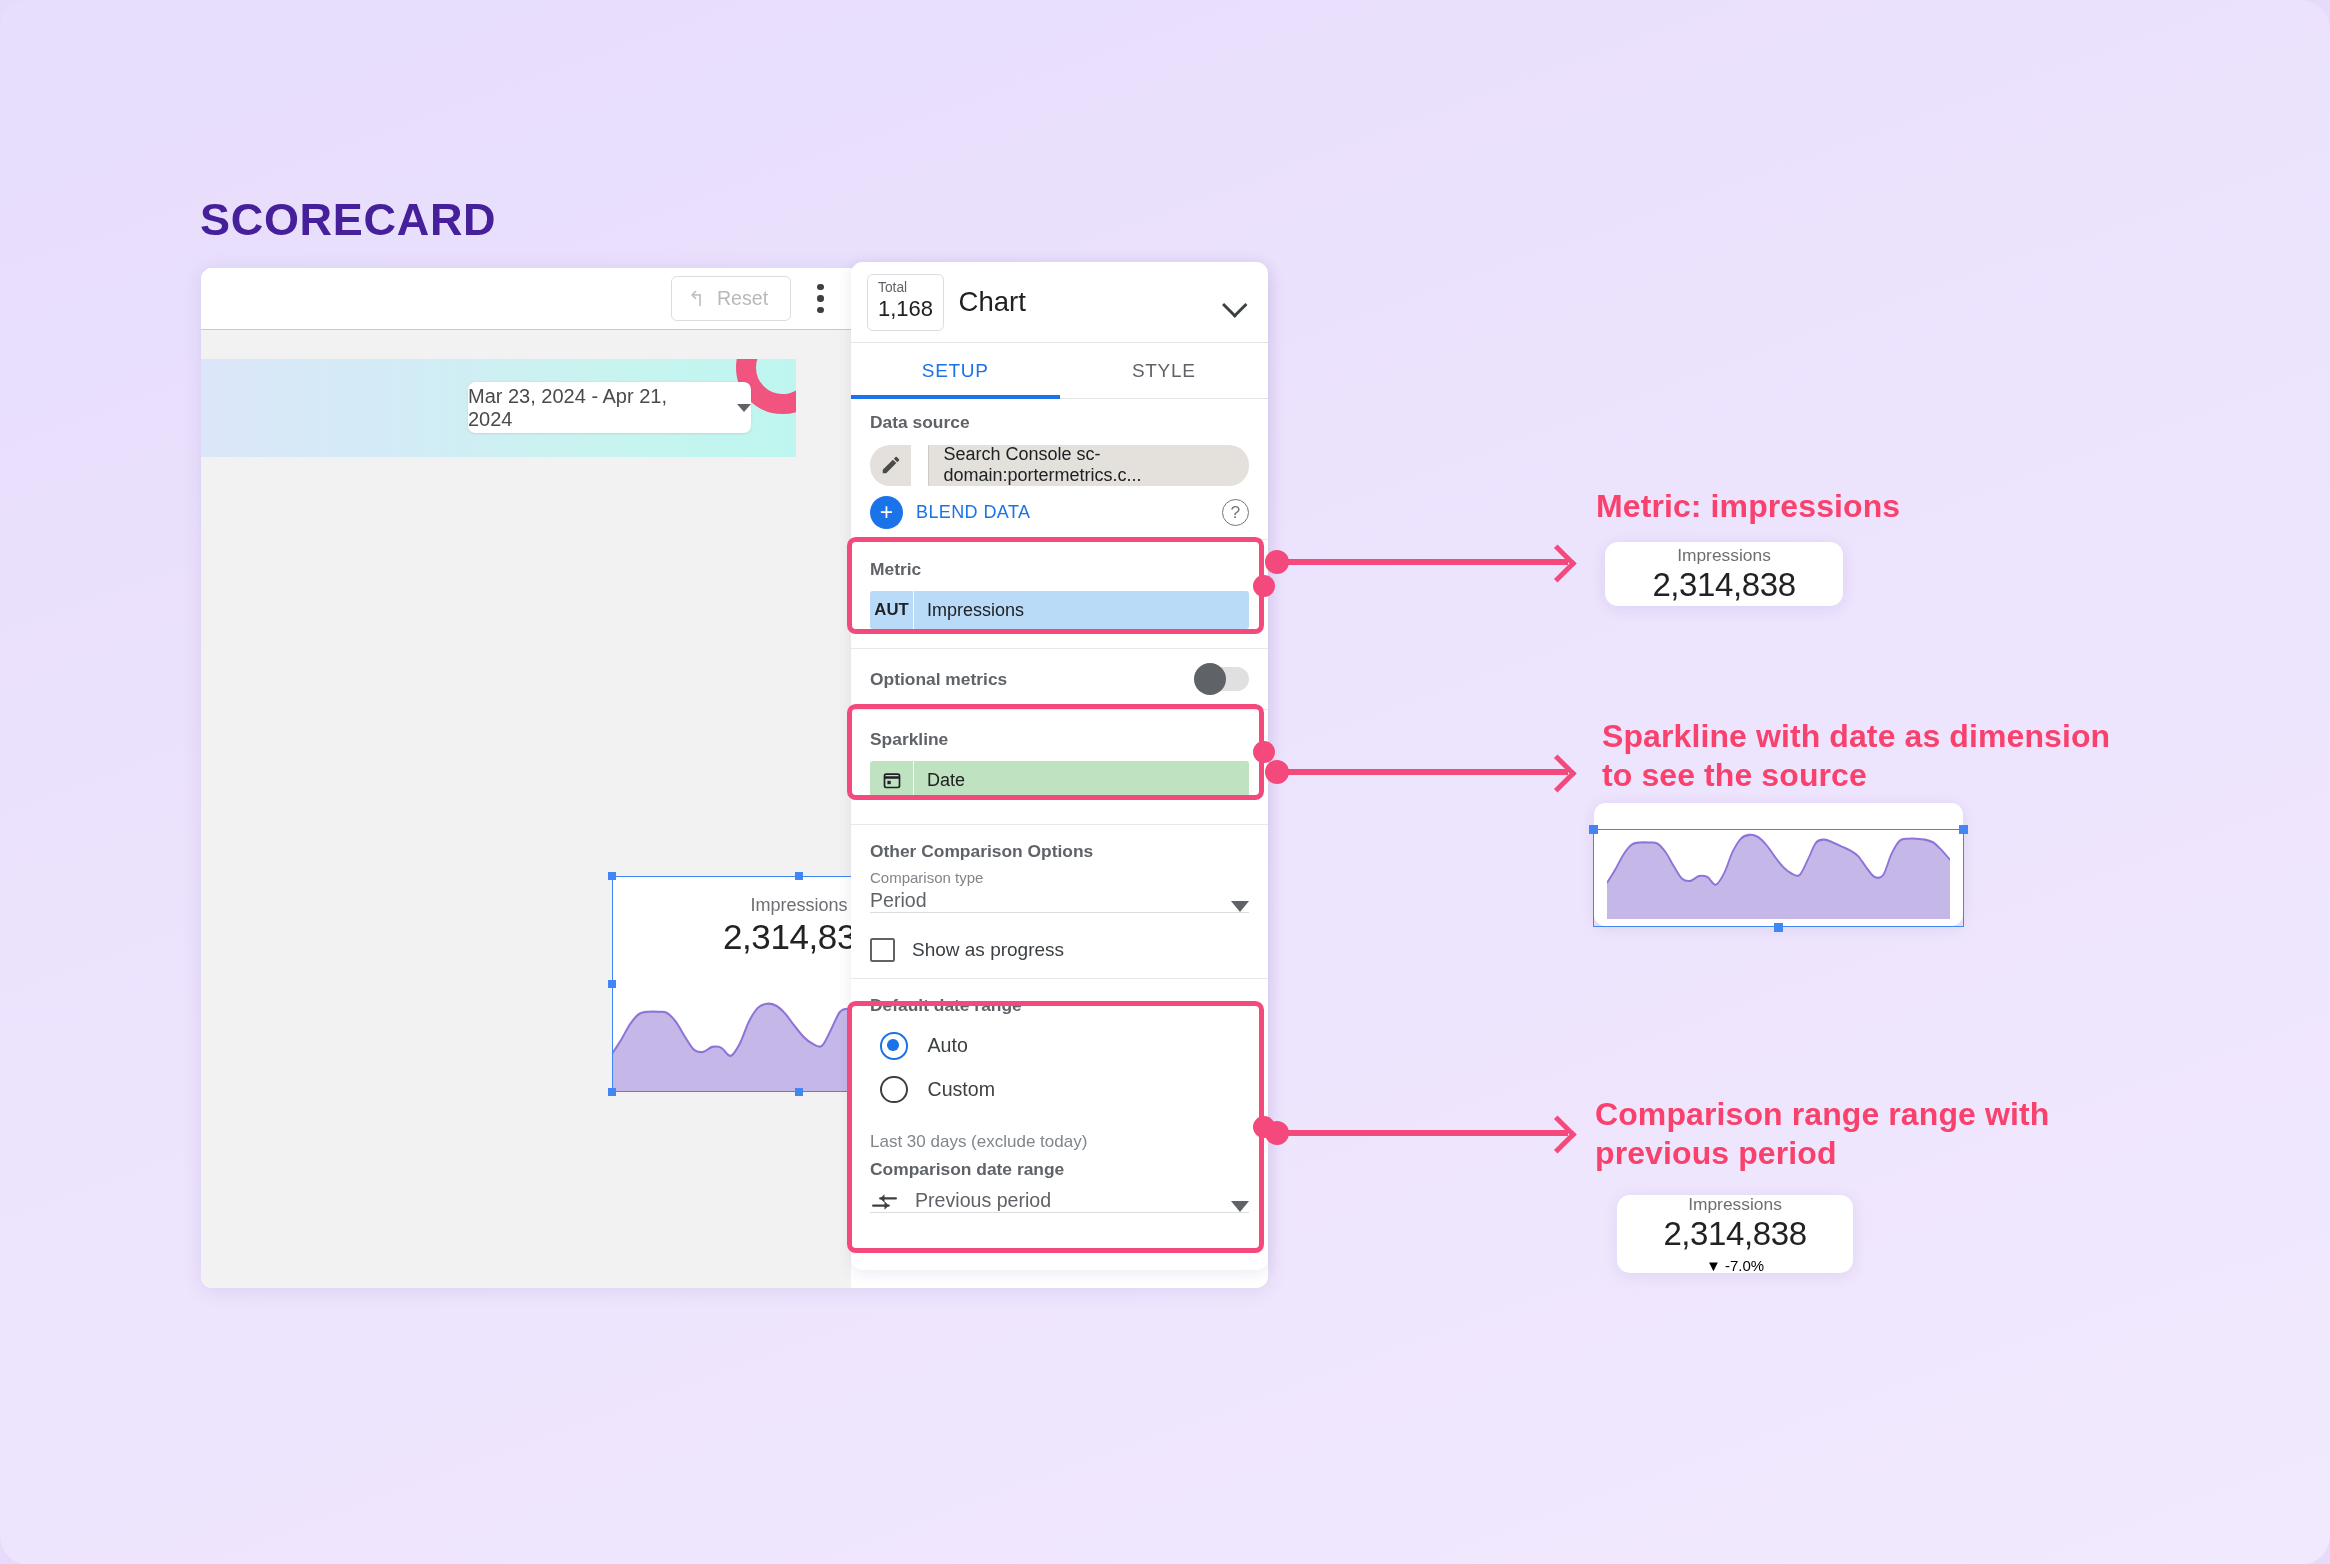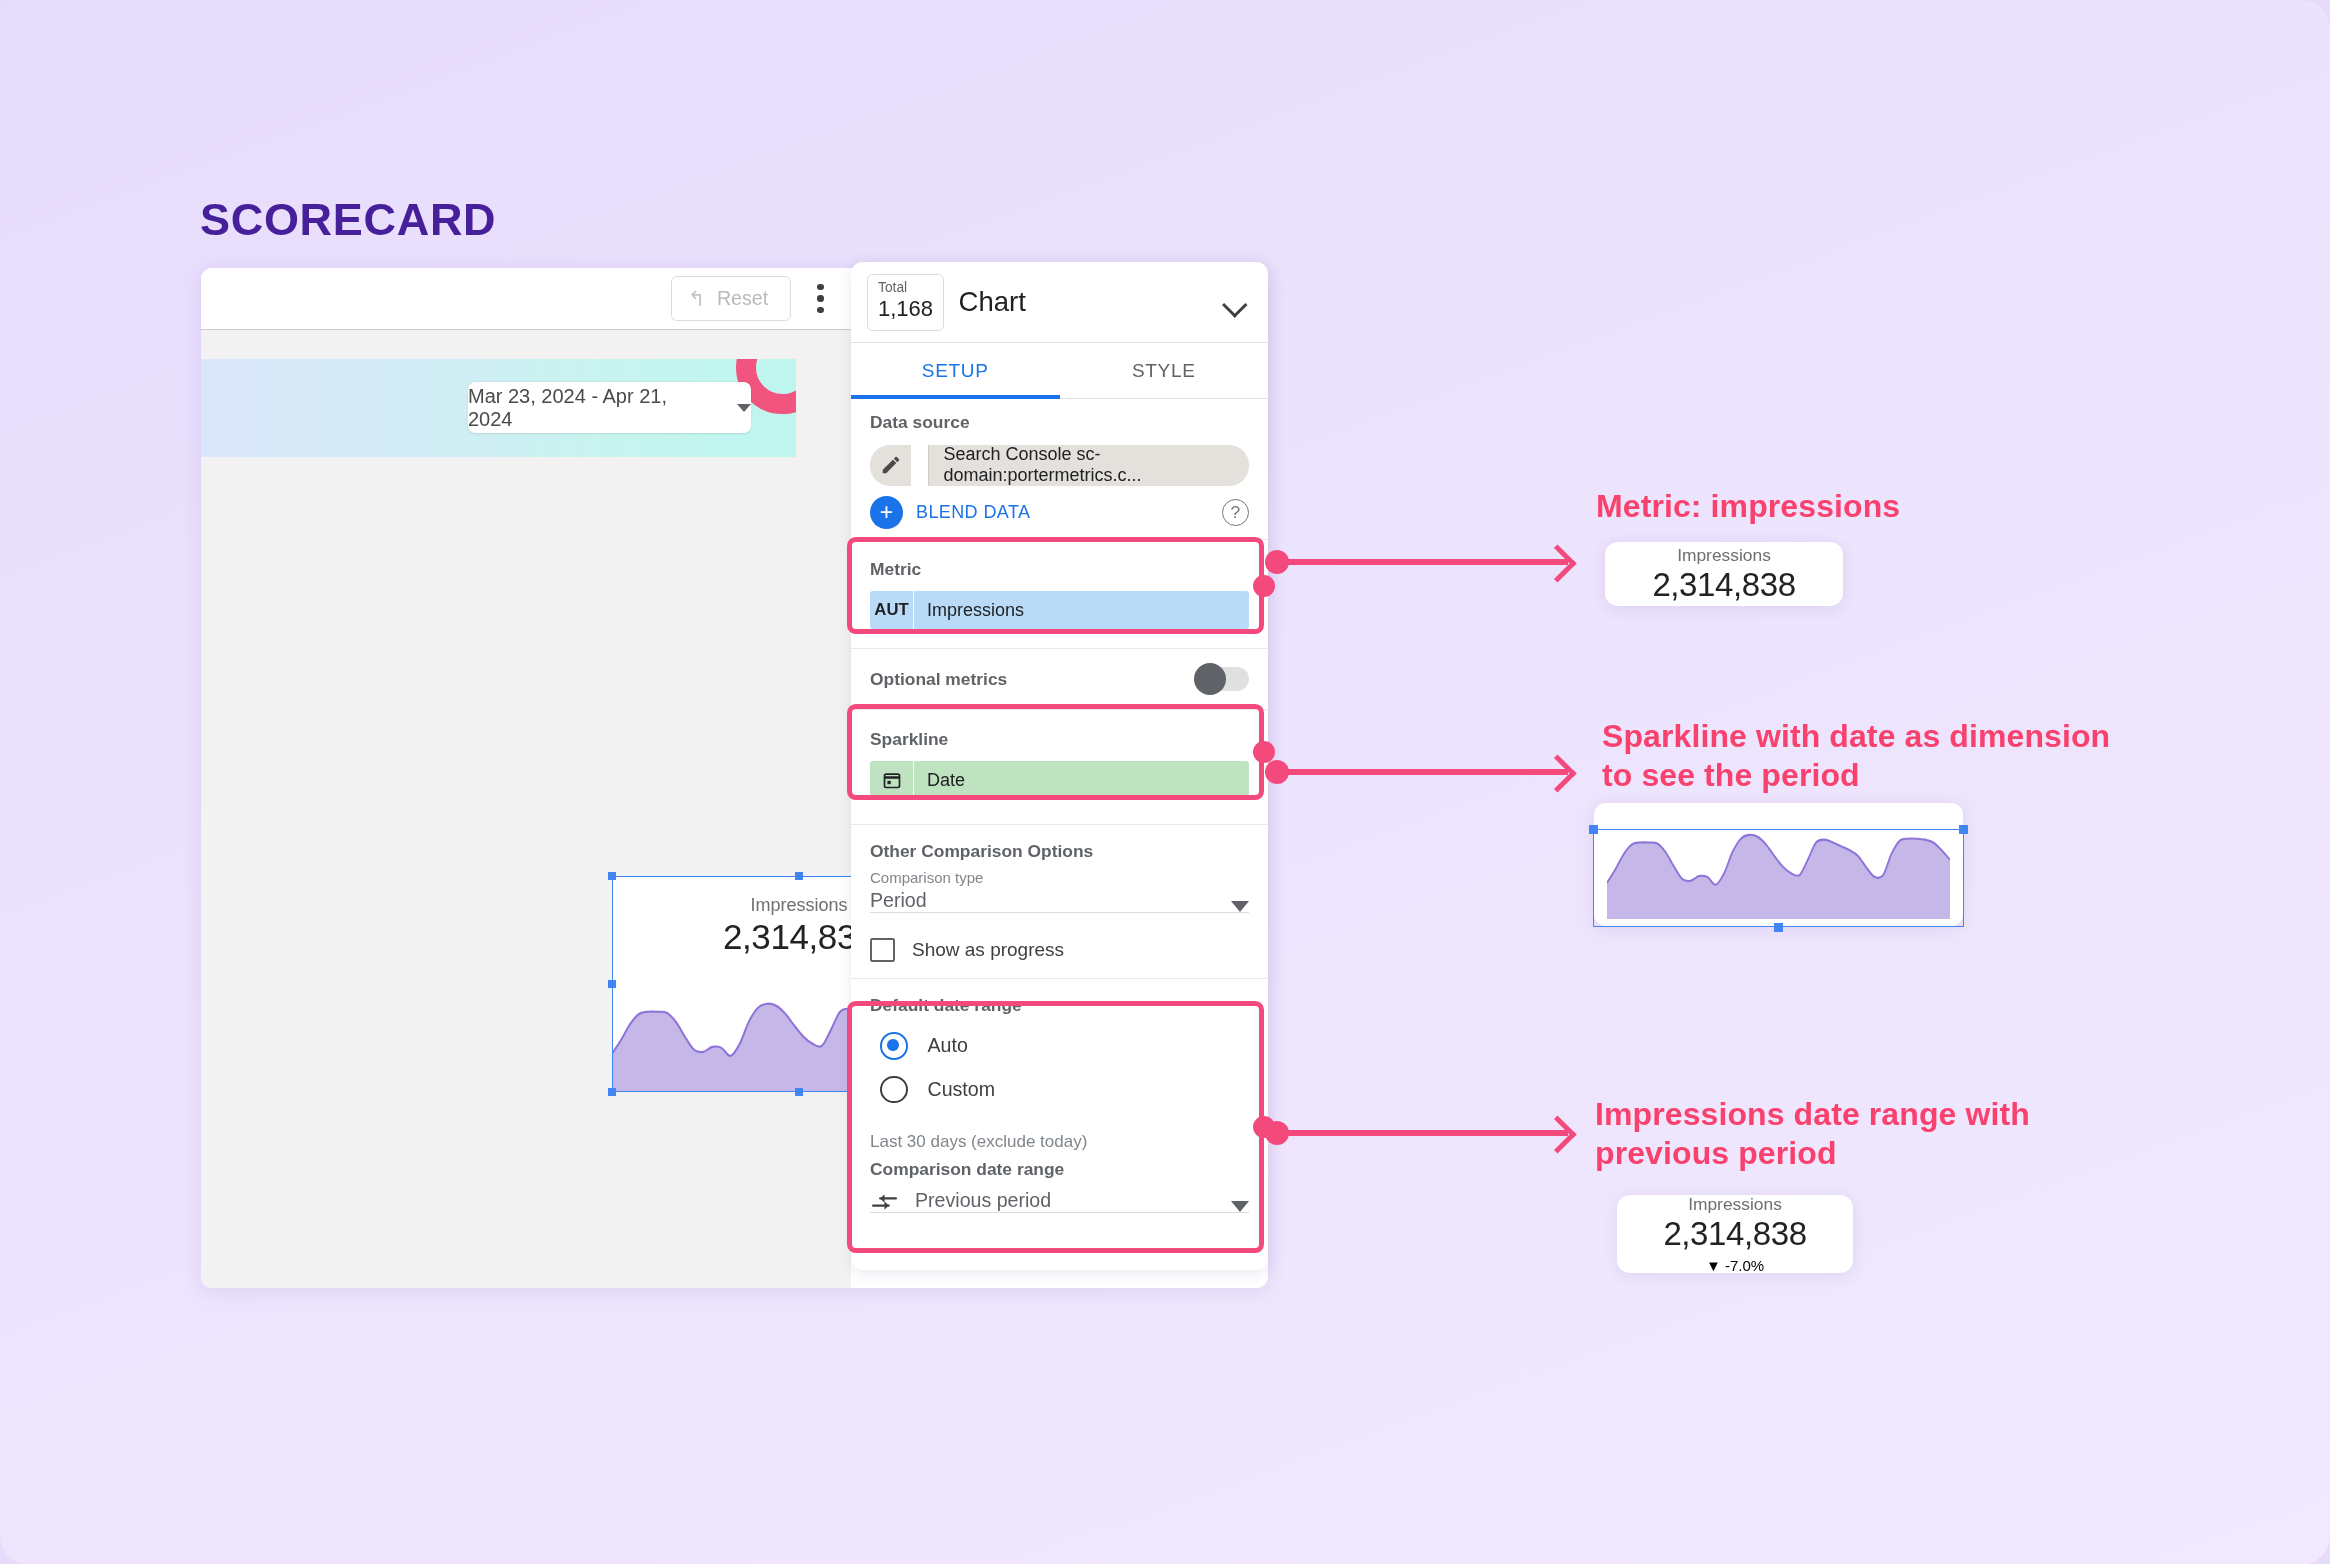--- a/index.html
+++ b/index.html
@@ -384,37 +384,37 @@
   </div>
 
   <div class="callout-text" style="left:1596px; top:487px;">Metric: impressions</div>
   <div class="mini-card" style="left:1605px; top:542px; width:238px; height:64px; display:flex; flex-direction:column; align-items:center; justify-content:center;">
     <div class="sc-label" style="font-size:17.4px;">Impressions</div>
     <div class="sc-value" style="font-size:33px; margin-top:0;">2,314,838</div>
   </div>
 
   <div class="callout-text" style="left:1602px; top:717px;">
     <div>Sparkline with date as dimension</div>
-    <div>to see the period</div>
+    <div>to see the source</div>
   </div>
   <div class="spark-card" style="left:1594px; top:803px; width:369px; height:123px;">
     <div style="position:absolute;left:13px;right:13px;top:11.6px;bottom:7.2px;">
       <svg viewBox="0 0 420 110" preserveAspectRatio="none" style="width:100%;height:100%;display:block">
         <path class="spk-fill" fill="#c5b8e8" d="M0.00,71.54 C1.71,69.18 6.83,62.44 10.24,57.38 C13.66,52.32 17.07,45.57 20.49,41.18 C23.90,36.80 27.32,33.09 30.73,31.06 C34.15,29.04 37.56,29.38 40.98,29.04 C44.39,28.70 47.80,28.87 51.22,29.04 C54.63,29.21 58.05,28.37 61.46,30.05 C64.88,31.74 68.29,35.11 71.71,39.16 C75.12,43.21 78.54,49.62 81.95,54.34 C85.37,59.06 88.78,64.97 92.20,67.50 C95.61,70.03 99.02,70.03 102.44,69.52 C105.85,69.01 109.27,65.13 112.68,64.46 C116.10,63.79 119.51,63.95 122.93,65.47 C126.34,66.99 129.76,74.24 133.17,73.57 C136.59,72.89 140.00,67.16 143.41,61.42 C146.83,55.69 150.24,45.23 153.66,39.16 C157.07,33.09 160.49,28.03 163.90,24.99 C167.32,21.96 170.73,21.28 174.15,20.94 C177.56,20.61 180.98,21.28 184.39,22.97 C187.80,24.65 191.22,27.69 194.63,31.06 C198.05,34.44 201.46,39.33 204.88,43.21 C208.29,47.09 211.71,51.30 215.12,54.34 C218.54,57.38 221.95,59.91 225.37,61.42 C228.78,62.94 232.20,65.81 235.61,63.45 C239.02,61.09 242.44,52.99 245.85,47.26 C249.27,41.52 252.68,32.58 256.10,29.04 C259.51,25.50 262.93,26.00 266.34,26.00 C269.76,26.00 273.17,27.86 276.59,29.04 C280.00,30.22 283.41,31.74 286.83,33.09 C290.24,34.44 293.66,35.45 297.07,37.14 C300.49,38.82 303.90,40.17 307.32,43.21 C310.73,46.24 314.15,51.64 317.56,55.35 C320.98,59.06 324.39,64.12 327.80,65.47 C331.22,66.82 334.63,67.50 338.05,63.45 C341.46,59.40 344.88,47.26 348.29,41.18 C351.71,35.11 355.12,29.71 358.54,27.02 C361.95,24.32 365.37,25.33 368.78,24.99 C372.20,24.65 375.61,24.82 379.02,24.99 C382.44,25.16 385.85,25.33 389.27,26.00 C392.68,26.68 396.10,27.18 399.51,29.04 C402.93,30.90 406.34,34.10 409.76,37.14 C413.17,40.17 418.29,45.57 420.00,47.26 L420,110 L0,110 Z"></path>
         <path class="spk-line" fill="none" stroke="#8e73d8" stroke-width="2.2" d="M0.00,71.54 C1.71,69.18 6.83,62.44 10.24,57.38 C13.66,52.32 17.07,45.57 20.49,41.18 C23.90,36.80 27.32,33.09 30.73,31.06 C34.15,29.04 37.56,29.38 40.98,29.04 C44.39,28.70 47.80,28.87 51.22,29.04 C54.63,29.21 58.05,28.37 61.46,30.05 C64.88,31.74 68.29,35.11 71.71,39.16 C75.12,43.21 78.54,49.62 81.95,54.34 C85.37,59.06 88.78,64.97 92.20,67.50 C95.61,70.03 99.02,70.03 102.44,69.52 C105.85,69.01 109.27,65.13 112.68,64.46 C116.10,63.79 119.51,63.95 122.93,65.47 C126.34,66.99 129.76,74.24 133.17,73.57 C136.59,72.89 140.00,67.16 143.41,61.42 C146.83,55.69 150.24,45.23 153.66,39.16 C157.07,33.09 160.49,28.03 163.90,24.99 C167.32,21.96 170.73,21.28 174.15,20.94 C177.56,20.61 180.98,21.28 184.39,22.97 C187.80,24.65 191.22,27.69 194.63,31.06 C198.05,34.44 201.46,39.33 204.88,43.21 C208.29,47.09 211.71,51.30 215.12,54.34 C218.54,57.38 221.95,59.91 225.37,61.42 C228.78,62.94 232.20,65.81 235.61,63.45 C239.02,61.09 242.44,52.99 245.85,47.26 C249.27,41.52 252.68,32.58 256.10,29.04 C259.51,25.50 262.93,26.00 266.34,26.00 C269.76,26.00 273.17,27.86 276.59,29.04 C280.00,30.22 283.41,31.74 286.83,33.09 C290.24,34.44 293.66,35.45 297.07,37.14 C300.49,38.82 303.90,40.17 307.32,43.21 C310.73,46.24 314.15,51.64 317.56,55.35 C320.98,59.06 324.39,64.12 327.80,65.47 C331.22,66.82 334.63,67.50 338.05,63.45 C341.46,59.40 344.88,47.26 348.29,41.18 C351.71,35.11 355.12,29.71 358.54,27.02 C361.95,24.32 365.37,25.33 368.78,24.99 C372.20,24.65 375.61,24.82 379.02,24.99 C382.44,25.16 385.85,25.33 389.27,26.00 C392.68,26.68 396.10,27.18 399.51,29.04 C402.93,30.90 406.34,34.10 409.76,37.14 C413.17,40.17 418.29,45.57 420.00,47.26"></path>
       </svg>
     </div>
     <div class="sel-outline2"></div>
     <div class="handle" style="left:-5px;top:22px;"></div>
     <div class="handle" style="right:-5px;top:22px;"></div>
     <div class="handle" style="left:calc(50% - 4.3px);bottom:-5.8px;"></div>
   </div>
 
   <div class="callout-text" style="left:1595px; top:1095px;">
-    <div>Impressions date range with</div>
+    <div>Comparison range range with</div>
     <div>previous period</div>
   </div>
   <div class="mini-card" style="left:1617px; top:1195px; width:236px; height:78px; display:flex; flex-direction:column; align-items:center; justify-content:center;">
     <div class="sc-label" style="font-size:17.4px;">Impressions</div>
     <div class="sc-value" style="font-size:33px; margin-top:0;">2,314,838</div>
     <div class="sc-delta" style="font-size:15px;">
       <span>▼</span>
       <span>-7.0%</span>
     </div>
   </div>

